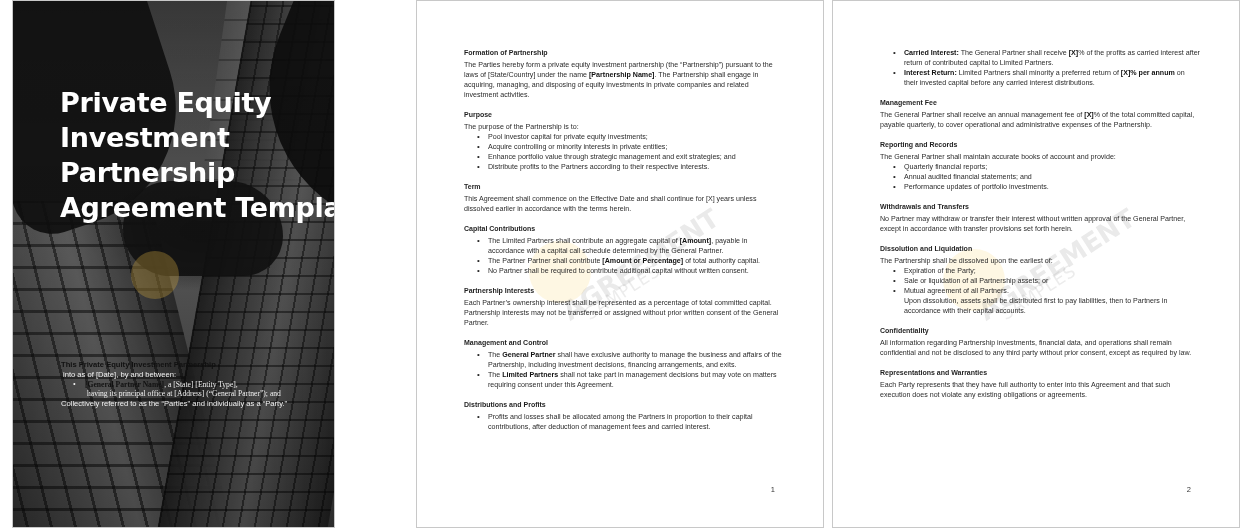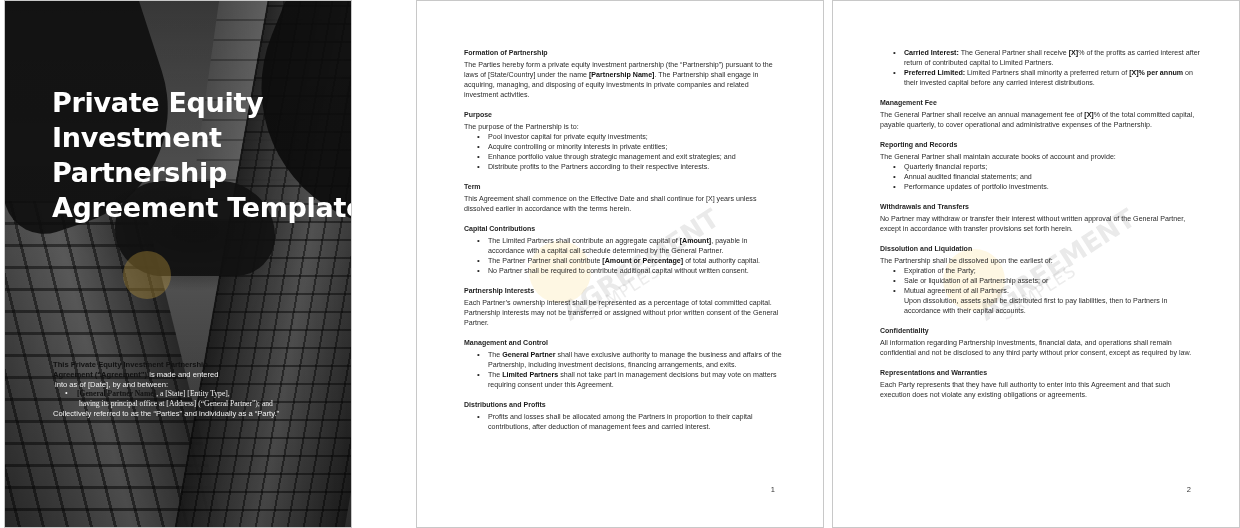--- a/index.html
+++ b/index.html
@@ -1,20 +1,20 @@
 <!DOCTYPE html>
 <html><head>
 <meta charset="utf-8">
 <style>
   * { box-sizing: border-box; margin: 0; padding: 0; }
   html, body { width: 1240px; height: 528px; background: #ffffff; overflow: hidden; }
   body { position: relative; font-family: "Liberation Sans", sans-serif; }
 
   .page { position: absolute; top: 0; height: 528px; background: #ffffff; overflow: hidden; }
-  .cover { left: 4px; width: 348px; border: 1px solid #c8c8c8; background: #ec4899; }
+  .cover { left: 12px; width: 323px; border: 1px solid #c8c8c8; background: #ec4899; }
   .p1 { left: 416px; width: 408px; border: 1px solid #c8c8c8; }
   .p2 { left: 832px; width: 408px; border: 1px solid #c8c8c8; }
 
   
   .cover-bg { position: absolute; inset: 0; overflow: hidden;
     background:
       radial-gradient(ellipse 120px 60px at 190px 230px, rgba(20,20,20,0.95), rgba(20,20,20,0) 100%),
       linear-gradient(180deg, #3a3a3a 0%, #555 30%, #5e5e5e 55%, #4a4a4a 80%, #3a3a3a 100%);
   }
   .cover-bg .bld { position: absolute; }
@@ -86,21 +86,20 @@
 
   <div class="cover-title">
     <div>Private Equity</div>
     <div>Investment</div>
     <div>Partnership</div>
     <div>Agreement Template</div>
   </div>
 
   <div class="cover-intro">
     <div><b>This Private Equity Investment Partnership</b></div>
-    <div><b>Agreement (“Agreement”)</b><span> is made and entered</span></div>
     <div class="indent1">into as of [Date], by and between:</div>
     <ul>
       <li>
         <b>[General Partner Name]</b><span>, a [State] [Entity Type],</span>
         <span class="cont">having its principal office at [Address] (“General Partner”); and</span>
       </li>
     </ul>
     <div>Collectively referred to as the “Parties” and individually as a “Party.”</div>
   </div>
 </div>
@@ -171,21 +170,21 @@
   <div class="watermark" style="left:0;top:0;width:100%;height:100%;">
     <div class="wm-circle" style="left:110px;top:248px;"></div>
     <div class="wm-text" style="left:140px;top:300px;">AGREEMENT</div>
     <div class="wm-sub" style="left:164px;top:306px;">SAMPLES</div>
   </div>
 
   <div class="content">
     <div class="section">
       <ul class="bul">
         <li><b>Carried Interest:</b><span> The General Partner shall receive </span><b>[X]</b><span>% of the profits as carried interest after return of contributed capital to Limited Partners.</span></li>
-        <li><b>Preferred Limited:</b><span> Limited Partners shall minority a preferred return of </span><b>[X]% per annum</b><span> on their invested capital before any carried interest distributions.</span></li>
+        <li><b>Interest Return:</b><span> Limited Partners shall minority a preferred return of </span><b>[X]% per annum</b><span> on their invested capital before any carried interest distributions.</span></li>
       </ul>
     </div>
 
     <div class="section">
       <div class="sec-title">Management Fee</div>
       <div><span>The General Partner shall receive an annual management fee of </span><b>[X]</b><span>% of the total committed capital, payable quarterly, to cover operational and administrative expenses of the Partnership.</span></div>
     </div>
 
     <div class="section">
       <div class="sec-title">Reporting and Records</div>

